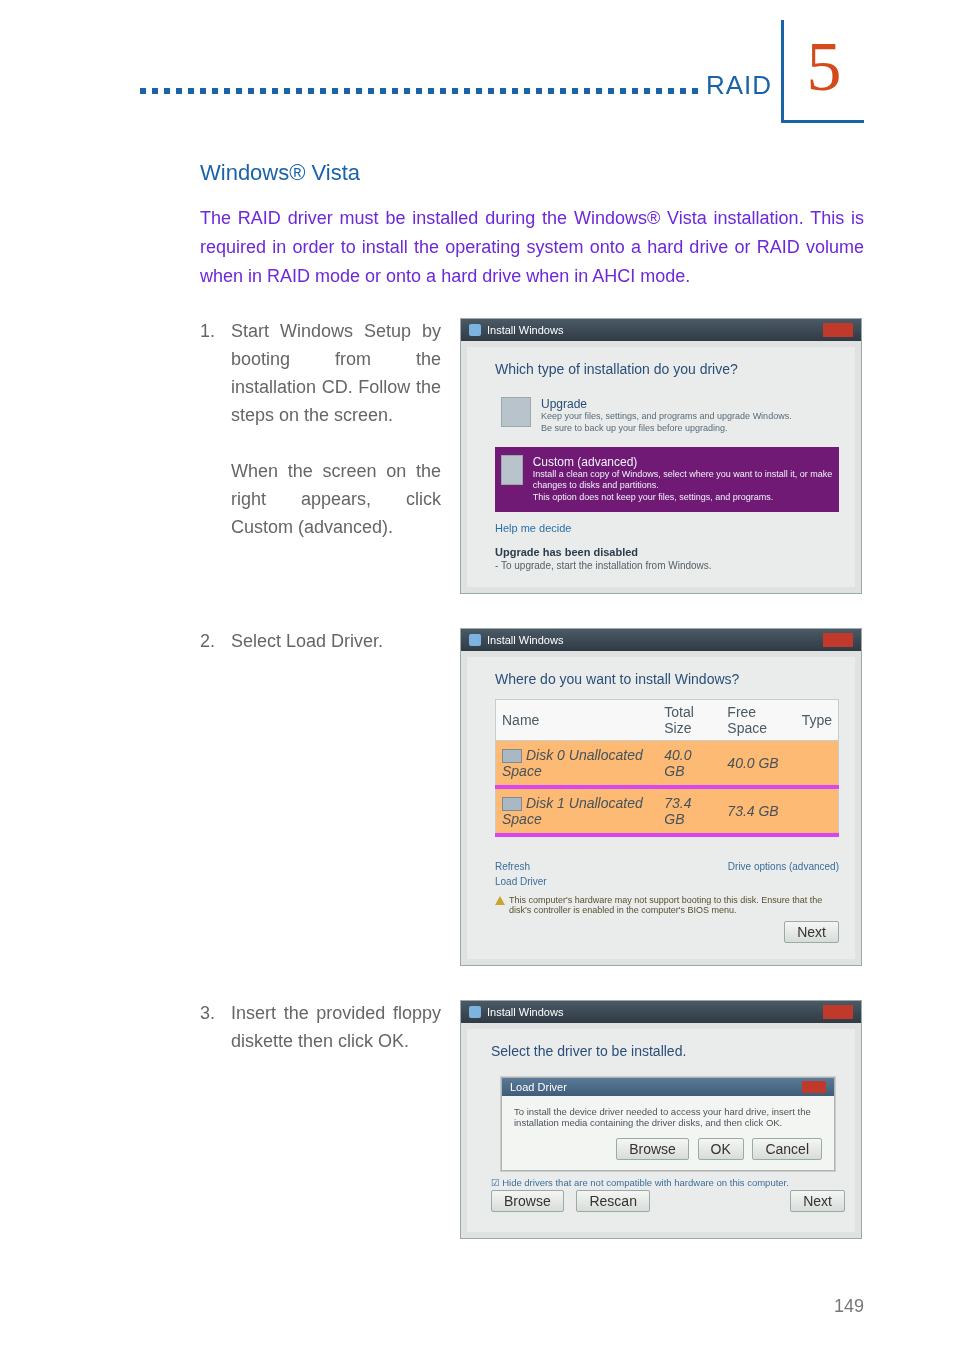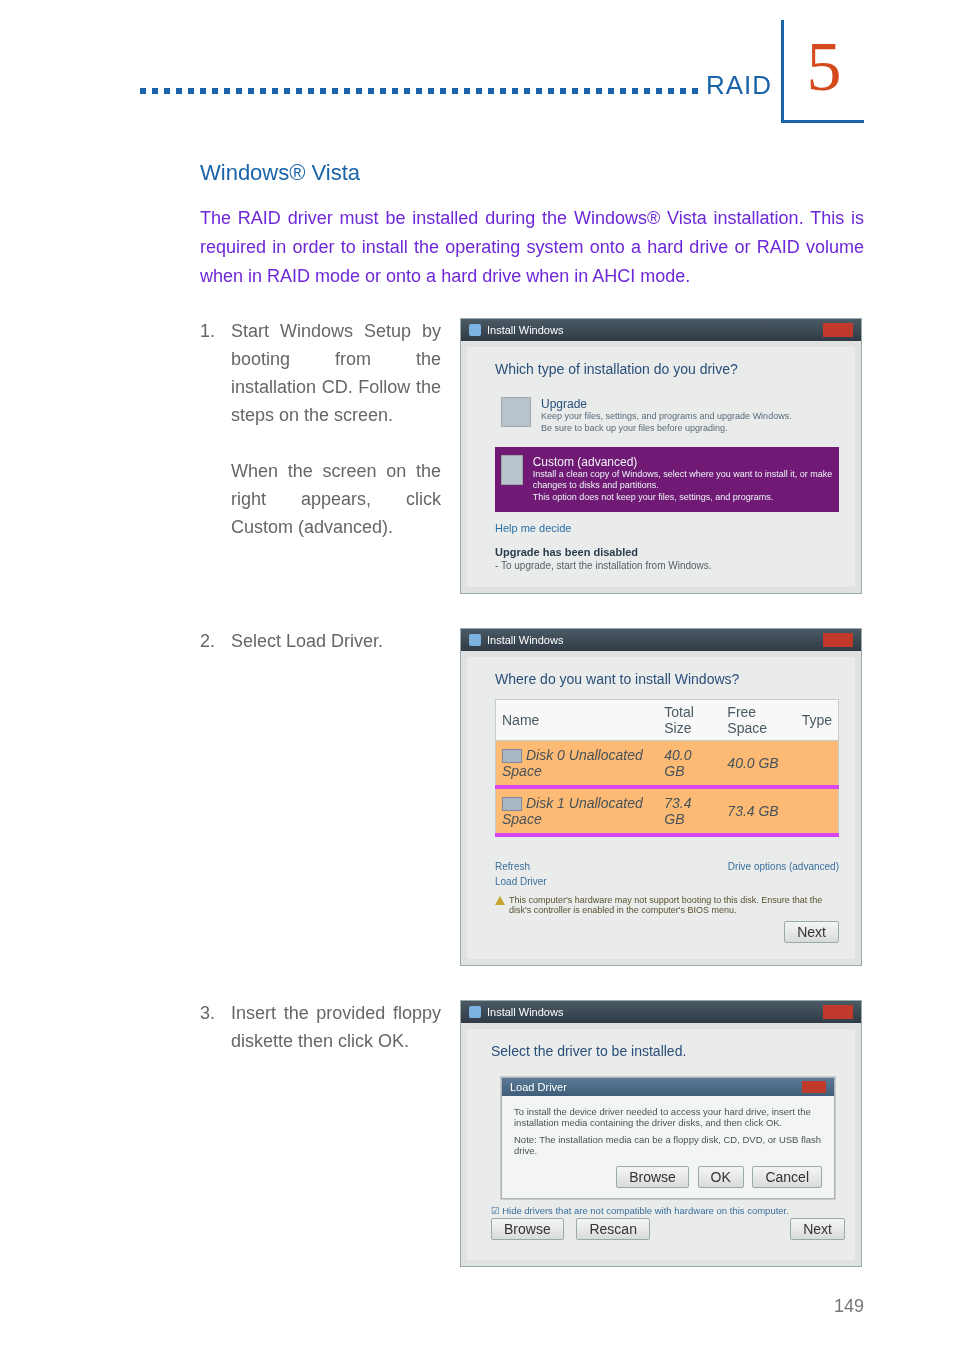--- a/index.html
+++ b/index.html
@@ -452,21 +452,20 @@
       <div class="shot-inner" style="padding:14px 10px 10px 24px;">
         <div class="shot-h">Select the driver to be installed.</div>
 
         <div class="dialog">
           <div class="dlg-title">
             <span>Load Driver</span>
             <span class="close"></span>
           </div>
           <div class="dlg-body">
             <div>To install the device driver needed to access your hard drive, insert the installation media containing the driver disks, and then click OK.</div>
-            <div style="margin-top:6px;">Note: The installation media can be a floppy disk, CD, DVD, or USB flash drive.</div>
             <div class="dlg-btns">
               <span class="btn">Browse</span>
               <span class="btn">OK</span>
               <span class="btn">Cancel</span>
             </div>
           </div>
         </div>
 
         <div style="font-size:9.5px;color:#3a6e9c;margin-top:6px;">
           ☑ <span>Hide drivers that are not compatible with hardware on this computer.</span>

